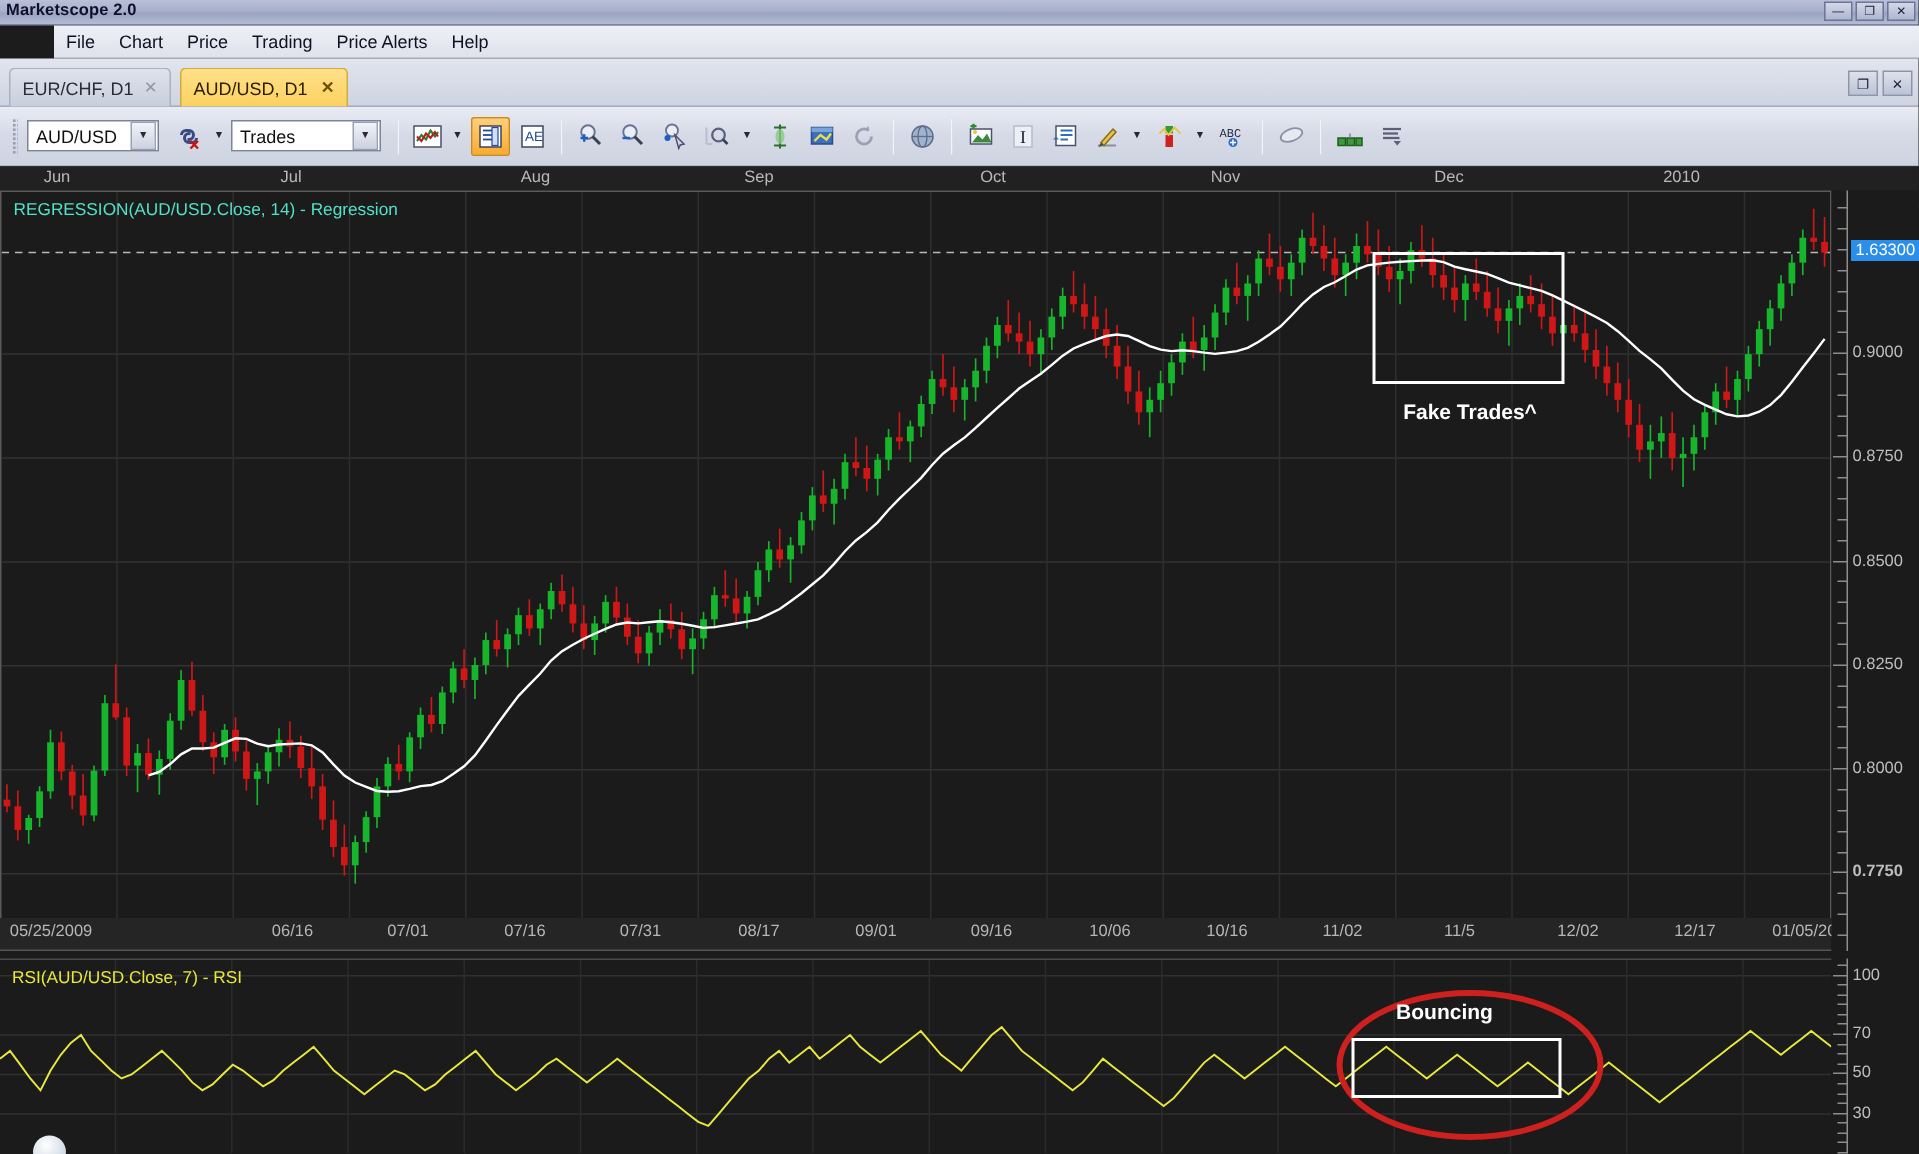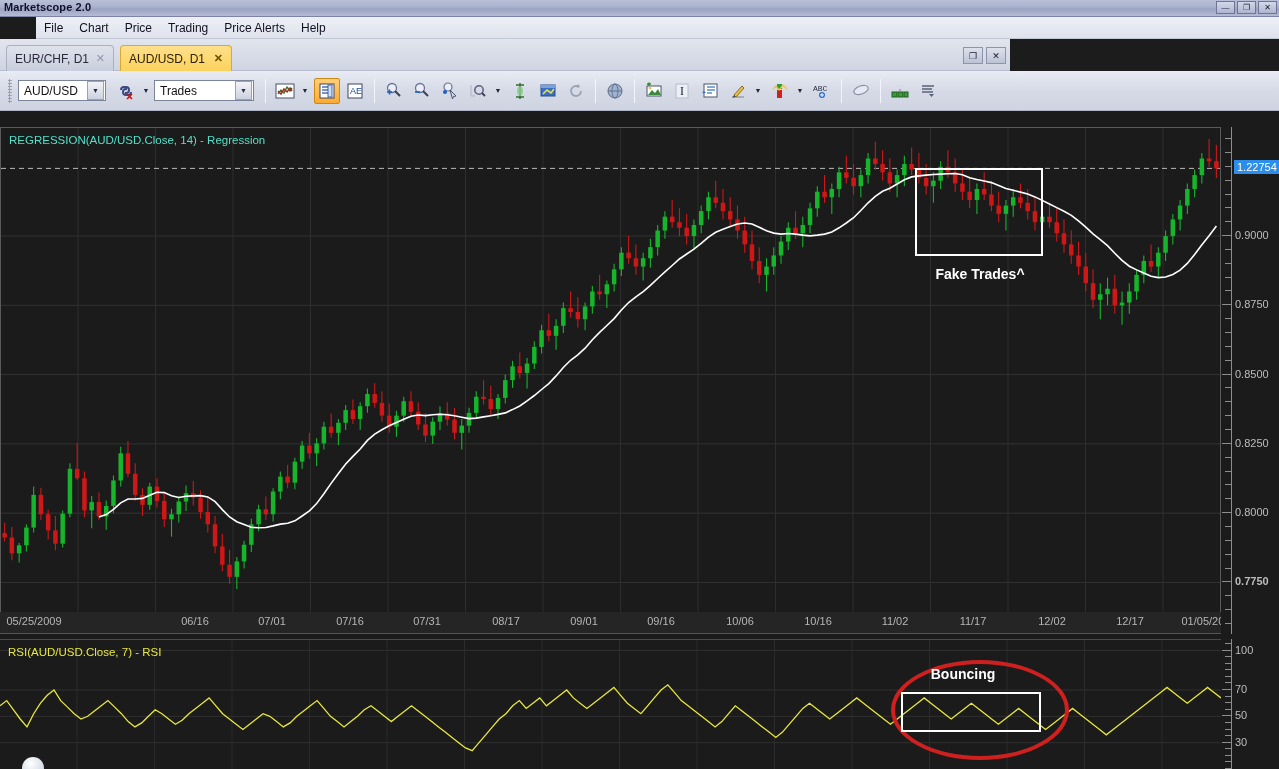--- a/index.html
+++ b/index.html
@@ -38,21 +38,21 @@
     border-bottom: 1px solid #c2c7d6;
     display: flex; align-items: center; padding-left: 0; margin-left: 36px;
   }
   .menu-item {
     font-size: 12px; color: #101020;
     padding: 3px 8px; cursor: default;
   }
 
   
   #tabbar {
-    position: absolute; left: 0; top: 39px; width: 1010px; height: 32px;
+    position: absolute; left: 0; top: 39px; width: 1279px; height: 32px;
     background: linear-gradient(to bottom, #e2e5ee 0%, #cfd4e2 100%);
     border-bottom: 1px solid #b6bccb;
   }
   .tab {
     position: absolute; top: 6px; height: 26px;
     border: 1px solid #a9b0c2; border-bottom: none;
     border-radius: 4px 4px 0 0;
     display: flex; align-items: center; padding: 0 8px;
     font-size: 12px;
   }
@@ -473,20 +473,30 @@
       <line x1="2" y1="4" x2="14" y2="4" stroke="#5a6078" stroke-width="1.5"></line>
       <line x1="2" y1="7" x2="12" y2="7" stroke="#5a6078" stroke-width="1.5"></line>
       <line x1="2" y1="10" x2="13" y2="10" stroke="#5a6078" stroke-width="1.5"></line>
       <path d="M9 12 h5 l-2.5 3 z" fill="#5a6078"></path>
     </svg>
   </div>
 </div>
 
 <div id="chartarea">
 
+  <div id="monthstrip">
+      <div class="month-label" style="left: 38px;">Jun</div>
+      <div class="month-label" style="left: 194px;">Jul</div>
+      <div class="month-label" style="left: 357px;">Aug</div>
+      <div class="month-label" style="left: 506px;">Sep</div>
+      <div class="month-label" style="left: 662px;">Oct</div>
+      <div class="month-label" style="left: 817px;">Nov</div>
+      <div class="month-label" style="left: 966px;">Dec</div>
+      <div class="month-label" style="left: 1121px;">2010</div>
+    </div>
   <div id="tickstrip">
       <div class="month-marker" style="left: 38px;"></div>
       <div class="month-marker" style="left: 194px;"></div>
       <div class="month-marker" style="left: 357px;"></div>
       <div class="month-marker" style="left: 506px;"></div>
       <div class="month-marker" style="left: 662px;"></div>
       <div class="month-marker" style="left: 817px;"></div>
       <div class="month-marker" style="left: 966px;"></div>
       <div class="month-marker" style="left: 1121px;"></div>
       <div class="minor-tick" style="left: 6px;"></div>
@@ -968,21 +978,21 @@
       <div class="x-label" style="left: 195px;">06/16</div>
       <div class="x-label" style="left: 272px;">07/01</div>
       <div class="x-label" style="left: 350px;">07/16</div>
       <div class="x-label" style="left: 427px;">07/31</div>
       <div class="x-label" style="left: 506px;">08/17</div>
       <div class="x-label" style="left: 584px; text-align: center;">09/01</div>
       <div class="x-label" style="left: 661px;">09/16</div>
       <div class="x-label" style="left: 740px;">10/06</div>
       <div class="x-label" style="left: 818px;">10/16</div>
       <div class="x-label" style="left: 895px;">11/02</div>
-      <div class="x-label" style="left: 973px;">11/17</div>
+      <div class="x-label" style="left: 973px;">11/5</div>
       <div class="x-label" style="left: 1052px;">12/02</div>
       <div class="x-label" style="left: 1130px;">12/17</div>
       <div class="x-label" style="left: 1209px;">01/05/2010</div>
     </div>
 
   <div id="priceaxis">
     <div class="axis-rule"></div>
   <div class="axis-tick major" style="top: 108.067px;"></div>
       <div class="axis-text" style="top: 108.067px;">0.9000</div>
       <div class="axis-tick major" style="top: 177.341px;"></div>
@@ -1018,21 +1028,21 @@
       <div class="axis-tick" style="top: 149.631px;"></div>
       <div class="axis-tick" style="top: 135.777px;"></div>
       <div class="axis-tick" style="top: 121.922px;"></div>
       <div class="axis-tick" style="top: 94.2123px;"></div>
       <div class="axis-tick" style="top: 80.3575px;"></div>
       <div class="axis-tick" style="top: 66.5028px;"></div>
       <div class="axis-tick" style="top: 52.648px;"></div>
       <div class="axis-tick" style="top: 38.7933px;"></div>
       <div class="axis-tick" style="top: 24.9385px;"></div>
       <div class="axis-tick" style="top: 11.0838px;"></div>
-      <div id="lastprice" style="top: 40.4004px;">1.22754</div>
+      <div id="lastprice" style="top: 40.4004px;">1.63300</div>
     </div>
 
   <div id="rsipanel">
     <div class="plot">
       <svg id="rsi-svg" width="1221" height="129">
           <line x1="0" y1="10.530612244897952" x2="1221" y2="10.530612244897952" stroke="#303030" stroke-width="1"></line>
           <line x1="0" y1="50.0204081632653" x2="1221" y2="50.0204081632653" stroke="#303030" stroke-width="1"></line>
           <line x1="0" y1="76.34693877551021" x2="1221" y2="76.34693877551021" stroke="#303030" stroke-width="1"></line>
           <line x1="0" y1="102.6734693877551" x2="1221" y2="102.6734693877551" stroke="#303030" stroke-width="1"></line>
           <line x1="77" y1="0" x2="77" y2="129" stroke="#2b2b2b" stroke-width="1"></line>

